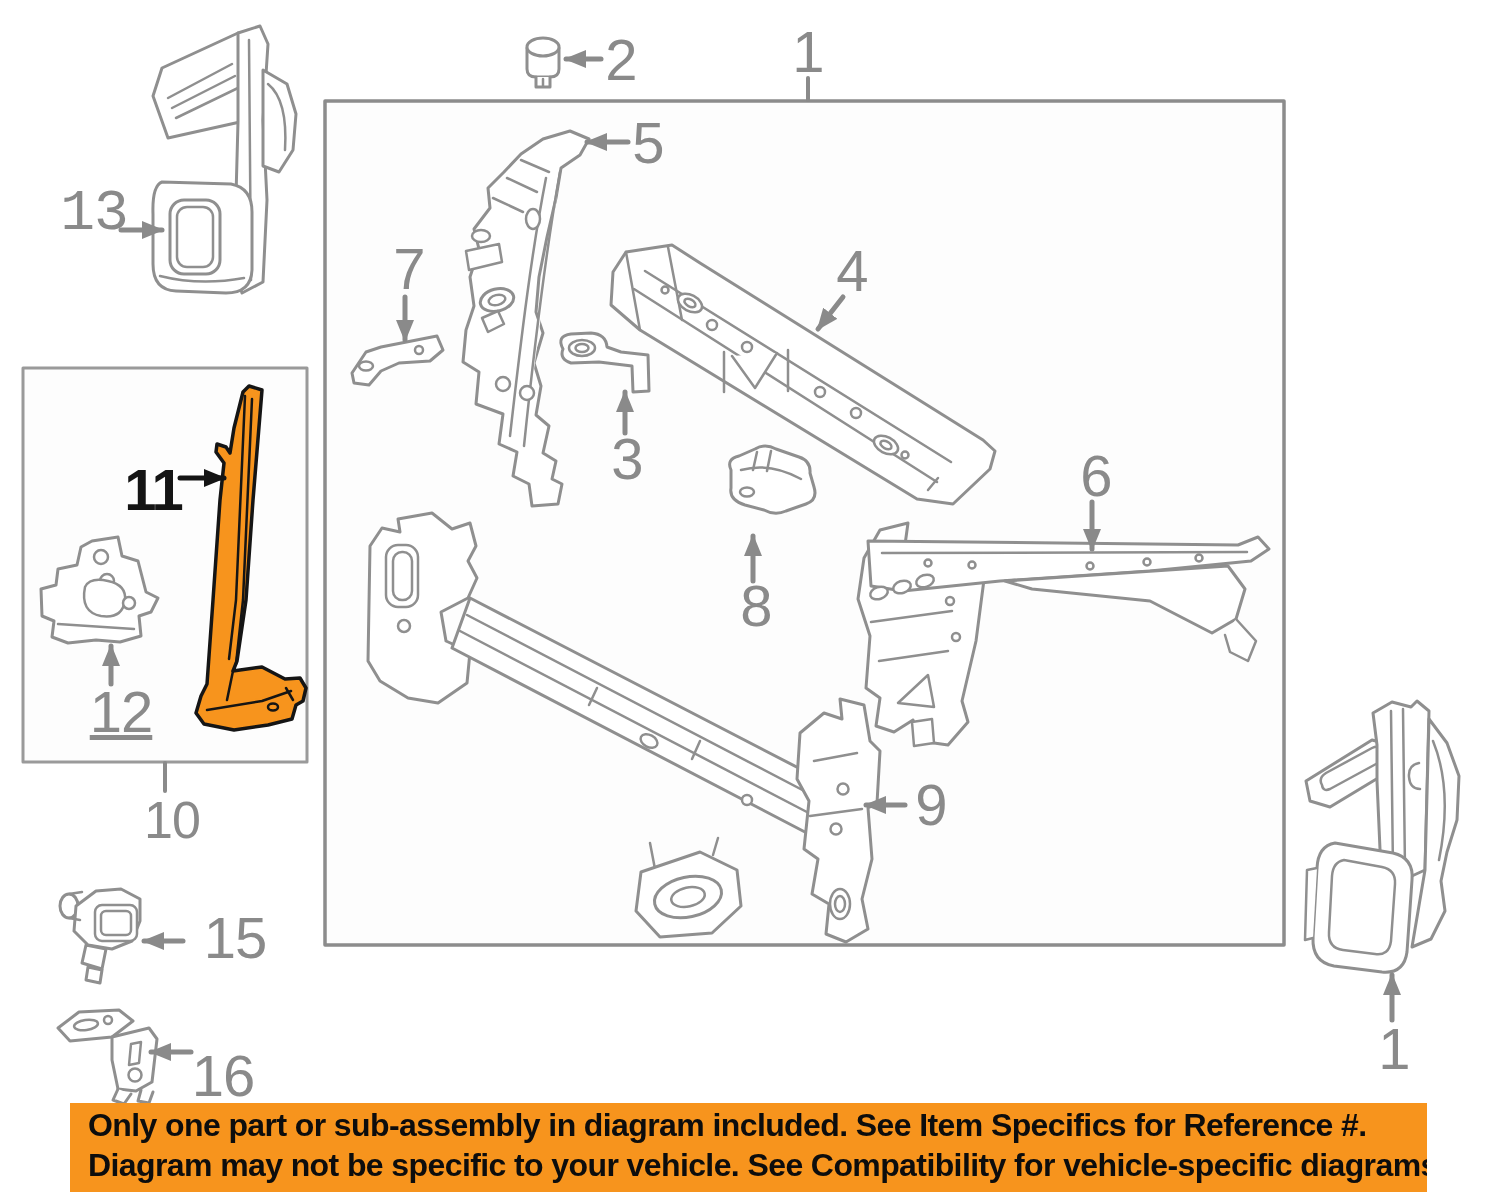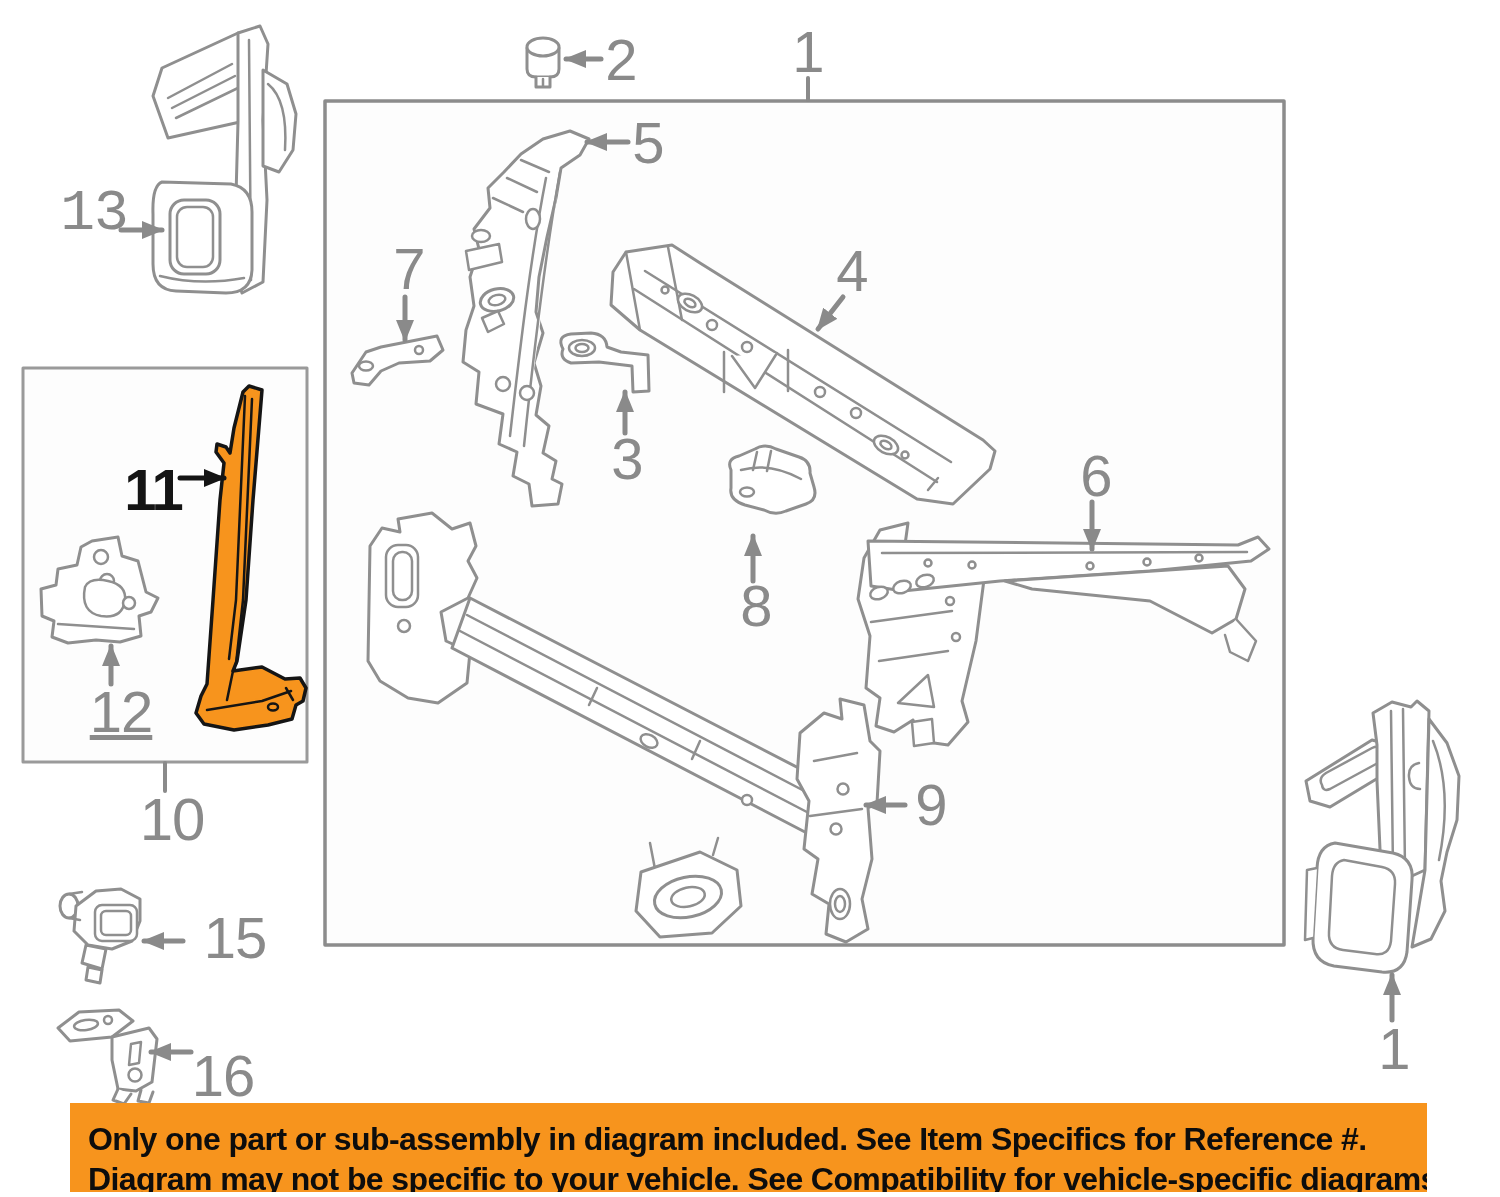--- a/index.html
+++ b/index.html
@@ -26,39 +26,39 @@
   .callout {
     position: absolute;
     transform: translate(-50%, -50%);
     font-size: 58px;
     line-height: 1;
     color: #8a8a8a;
     letter-spacing: -1px;
     white-space: nowrap;
     user-select: none;
   }
-  .callout.big { font-size: 60px; }
+  .callout.big { font-size: 52px; }
   .callout.black {
     color: #141414;
     font-weight: 700;
     letter-spacing: -2px;
   }
   .banner {
     position: absolute;
     left: 70px;
     top: 1103px;
     width: 1357px;
     height: 89px;
     background: #f7941d;
     color: #0d0d0d;
     font-weight: 700;
     font-size: 32px;
     line-height: 40px;
     letter-spacing: -0.6px;
-    padding: 16px 0 0 18px;
+    padding: 2px 0 0 18px;
     box-sizing: border-box;
     white-space: nowrap;
     overflow: hidden;
   }
 </style>
 </head>
 <body>
 
 <div class="stage">
 

